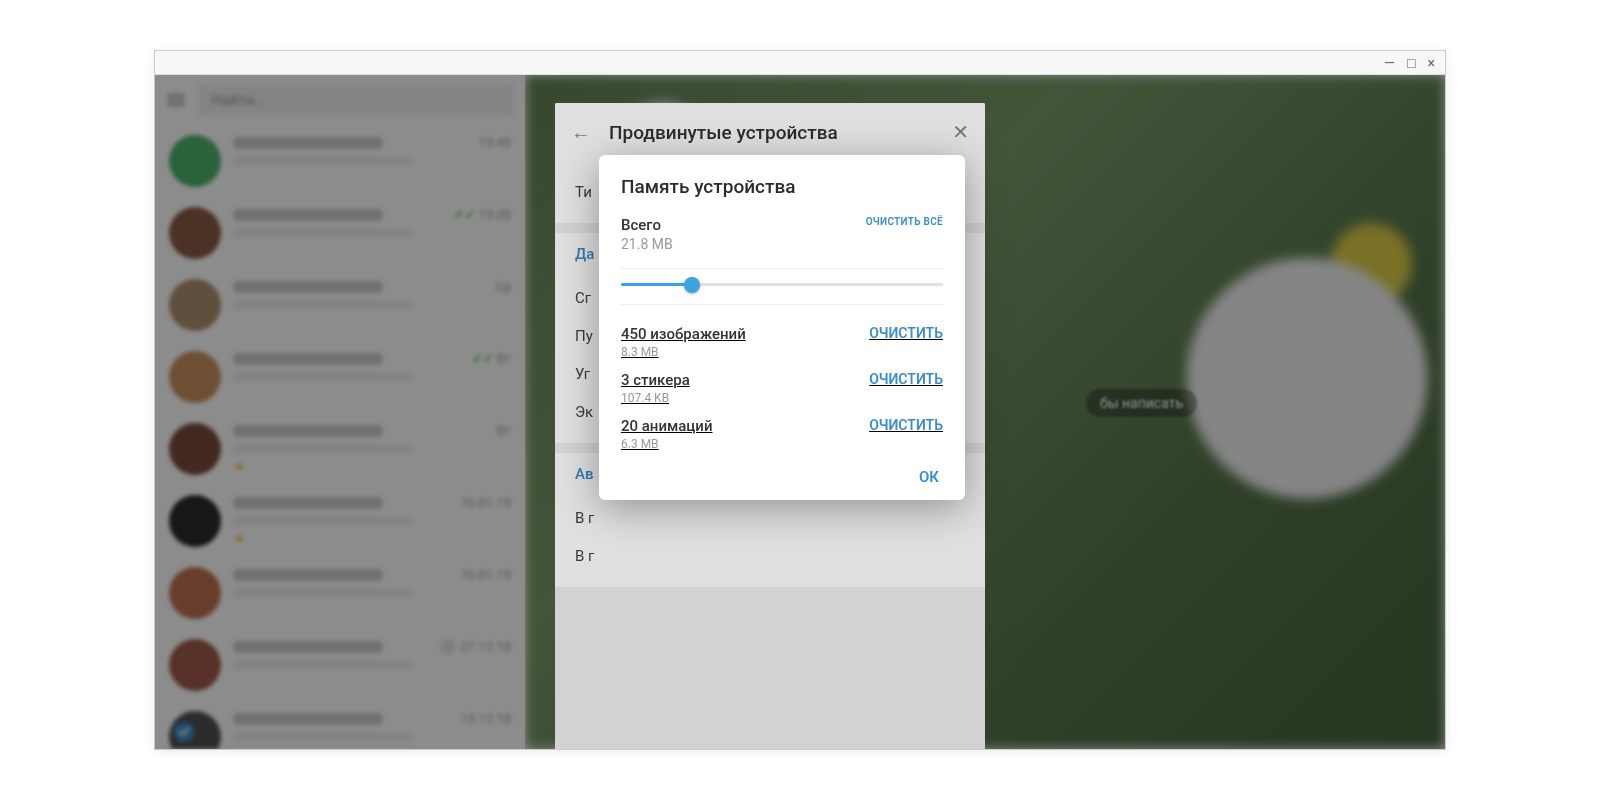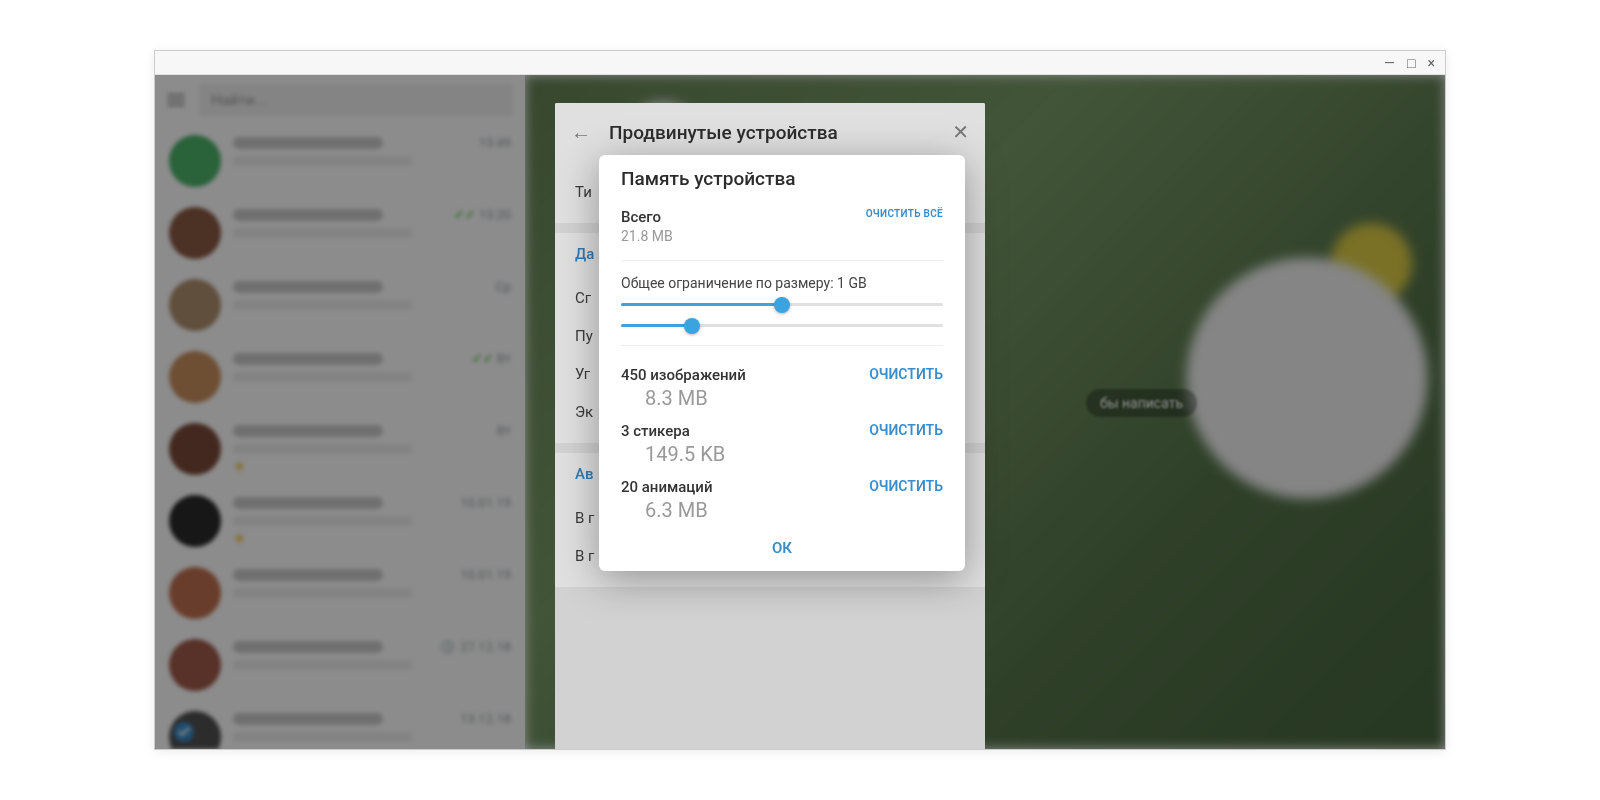--- a/index.html
+++ b/index.html
@@ -173,21 +173,21 @@
   position:absolute; inset:0; background: rgba(0,0,0,.12);
 }
 
 .memory-dialog {
   position: absolute;
   left: 444px; top: 80px;
   width: 366px;
   background: #fff;
   border-radius: 6px;
   box-shadow: 0 8px 40px rgba(0,0,0,.35);
-  padding: 12px 22px 14px 22px;
+  padding: 20px 22px 14px 22px;
 }
 .memory-title {
   font-size: 19px; font-weight: 500; color: #2c2c2c; margin-bottom: 18px;
 }
 .total-row { display: flex; justify-content: space-between; align-items: flex-start; margin-bottom: 16px; gap: 28px; }
 .total-left .label { font-size: 15px; font-weight: 500; color: #333; }
 .total-left .value { font-size: 14px; color: #999; margin-top: 2px; }
 .clear-all-btn { color: #3a8ccb; font-size: 10px; font-weight: 600; cursor: pointer; letter-spacing: .3px; }
 .divider { height: 1px; background: #eee; margin: 6px 0 14px 0; }
 
@@ -203,26 +203,27 @@
 .slider-thumb {
   position: absolute; top: 50%; transform: translate(-50%,-50%);
   width: 16px; height: 16px; border-radius: 50%;
   background: #3ba4e0;
   box-shadow: 0 1px 3px rgba(0,0,0,.3);
 }
 
 .cache-item {
   display: flex; justify-content: space-between; align-items: flex-start;
   padding: 6px 0;
+  text-decoration: underline;
 }
 .cache-left .title { font-size: 15px; font-weight: 500; color: #333; }
-.cache-left .size { font-size: 20px; color: #999; margin-top: 2px; margin-left: 24px; }
+.cache-left .size { font-size: 12px; color: #999; margin-top: 2px; }
 .clear-btn { color: #3a8ccb; font-size: 14px; font-weight: 600; cursor: pointer; }
 
-.ok-row { text-align: center; margin-top: 10px; }
+.ok-row { text-align: right; margin-top: 10px; }
 .ok-btn { color: #3a8ccb; font-size: 15px; font-weight: 600; cursor: pointer; padding: 6px 4px; }
 </style>
 </head>
 <body>
 
 <div class="outer-frame">
 
   <div class="titlebar">
     <span>—</span>
     <span>□</span>
@@ -393,27 +394,20 @@
 
       <div class="total-row">
         <div class="total-left">
           <div class="label">Всего</div>
           <div class="value">21.8 MB</div>
         </div>
         <div class="clear-all-btn">ОЧИСТИТЬ ВСЁ</div>
       </div>
       <div class="divider"></div>
 
-      <div class="slider-section">
-        <div class="slider-label">Общее ограничение по размеру: 1 GB</div>
-        <div class="slider-track">
-          <div class="slider-fill" id="fill1" style="width: 50%;"></div>
-          <div class="slider-thumb" id="thumb1" style="left: 50%;"></div>
-        </div>
-      </div>
 
       <div class="slider-section">
         <div class="slider-track">
           <div class="slider-fill" id="fill2" style="width: 22%;"></div>
           <div class="slider-thumb" id="thumb2" style="left: 22%;"></div>
         </div>
       </div>
 
       <div class="divider"></div>
 
@@ -421,21 +415,21 @@
           <div class="cache-item">
             <div class="cache-left">
               <div class="title">450 изображений</div>
               <div class="size">8.3 MB</div>
             </div>
             <div class="clear-btn">ОЧИСТИТЬ</div>
           </div>
           <div class="cache-item">
             <div class="cache-left">
               <div class="title">3 стикера</div>
-              <div class="size">149.5 KB</div>
+              <div class="size">107.4 KB</div>
             </div>
             <div class="clear-btn">ОЧИСТИТЬ</div>
           </div>
           <div class="cache-item">
             <div class="cache-left">
               <div class="title">20 анимаций</div>
               <div class="size">6.3 MB</div>
             </div>
             <div class="clear-btn">ОЧИСТИТЬ</div>
           </div>

